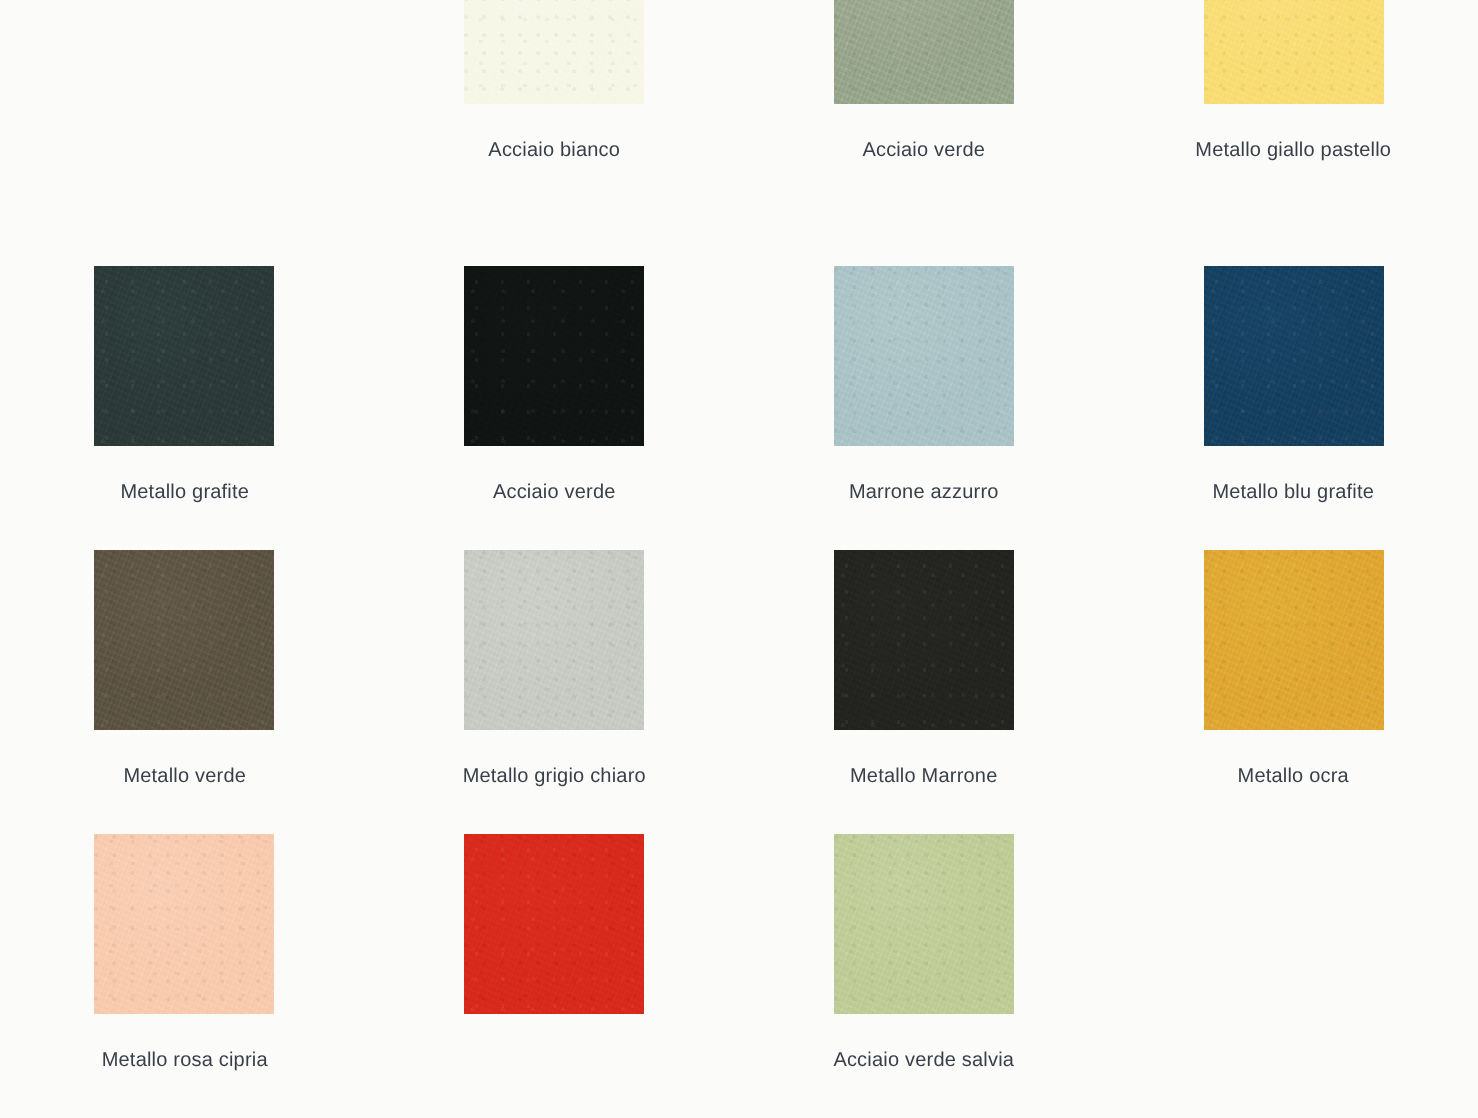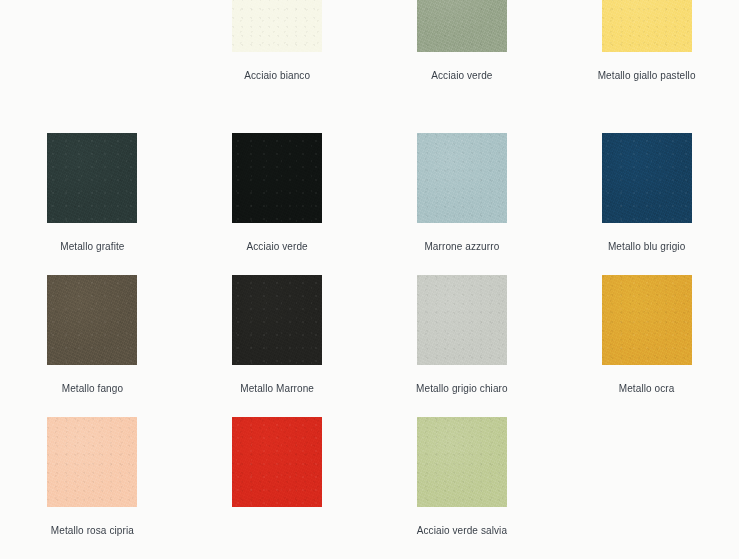--- a/index.html
+++ b/index.html
@@ -131,33 +131,33 @@
     <div class="swatch-cell">
       <div class="swatch-chip" title="Acciaio nero" style="background-color: rgb(16, 20, 18);"></div>
       <div class="swatch-label">Acciaio verde</div>
     </div>
     <div class="swatch-cell">
       <div class="swatch-chip" title="Metallo azzurro" style="background-color: rgb(170, 195, 198);"></div>
       <div class="swatch-label">Marrone azzurro</div>
     </div>
     <div class="swatch-cell">
       <div class="swatch-chip" title="Metallo blu oceano" style="background-color: rgb(22, 64, 95);"></div>
-      <div class="swatch-label">Metallo blu grigio</div>
+      <div class="swatch-label">Metallo blu grafite</div>
     </div>
     <div class="swatch-cell">
       <div class="swatch-chip" title="Metallo fango" style="background-color: rgb(92, 83, 67);"></div>
-      <div class="swatch-label">Metallo fango</div>
+      <div class="swatch-label">Metallo verde</div>
+    </div>
+    <div class="swatch-cell">
+      <div class="swatch-chip" title="Metallo grigio chiaro" style="background-color: rgb(200, 203, 196);"></div>
+      <div class="swatch-label">Metallo grigio chiaro</div>
     </div>
     <div class="swatch-cell">
       <div class="swatch-chip" title="Metallo Marrone" style="background-color: rgb(35, 35, 32);"></div>
       <div class="swatch-label">Metallo Marrone</div>
-    </div>
-    <div class="swatch-cell">
-      <div class="swatch-chip" title="Metallo grigio chiaro" style="background-color: rgb(200, 203, 196);"></div>
-      <div class="swatch-label">Metallo grigio chiaro</div>
     </div>
     <div class="swatch-cell">
       <div class="swatch-chip" title="Metallo ocra" style="background-color: rgb(223, 167, 50);"></div>
       <div class="swatch-label">Metallo ocra</div>
     </div>
     <div class="swatch-cell">
       <div class="swatch-chip" title="Metallo rosa cipria" style="background-color: rgb(248, 203, 174);"></div>
       <div class="swatch-label">Metallo rosa cipria</div>
     </div>
     <div class="swatch-cell">

